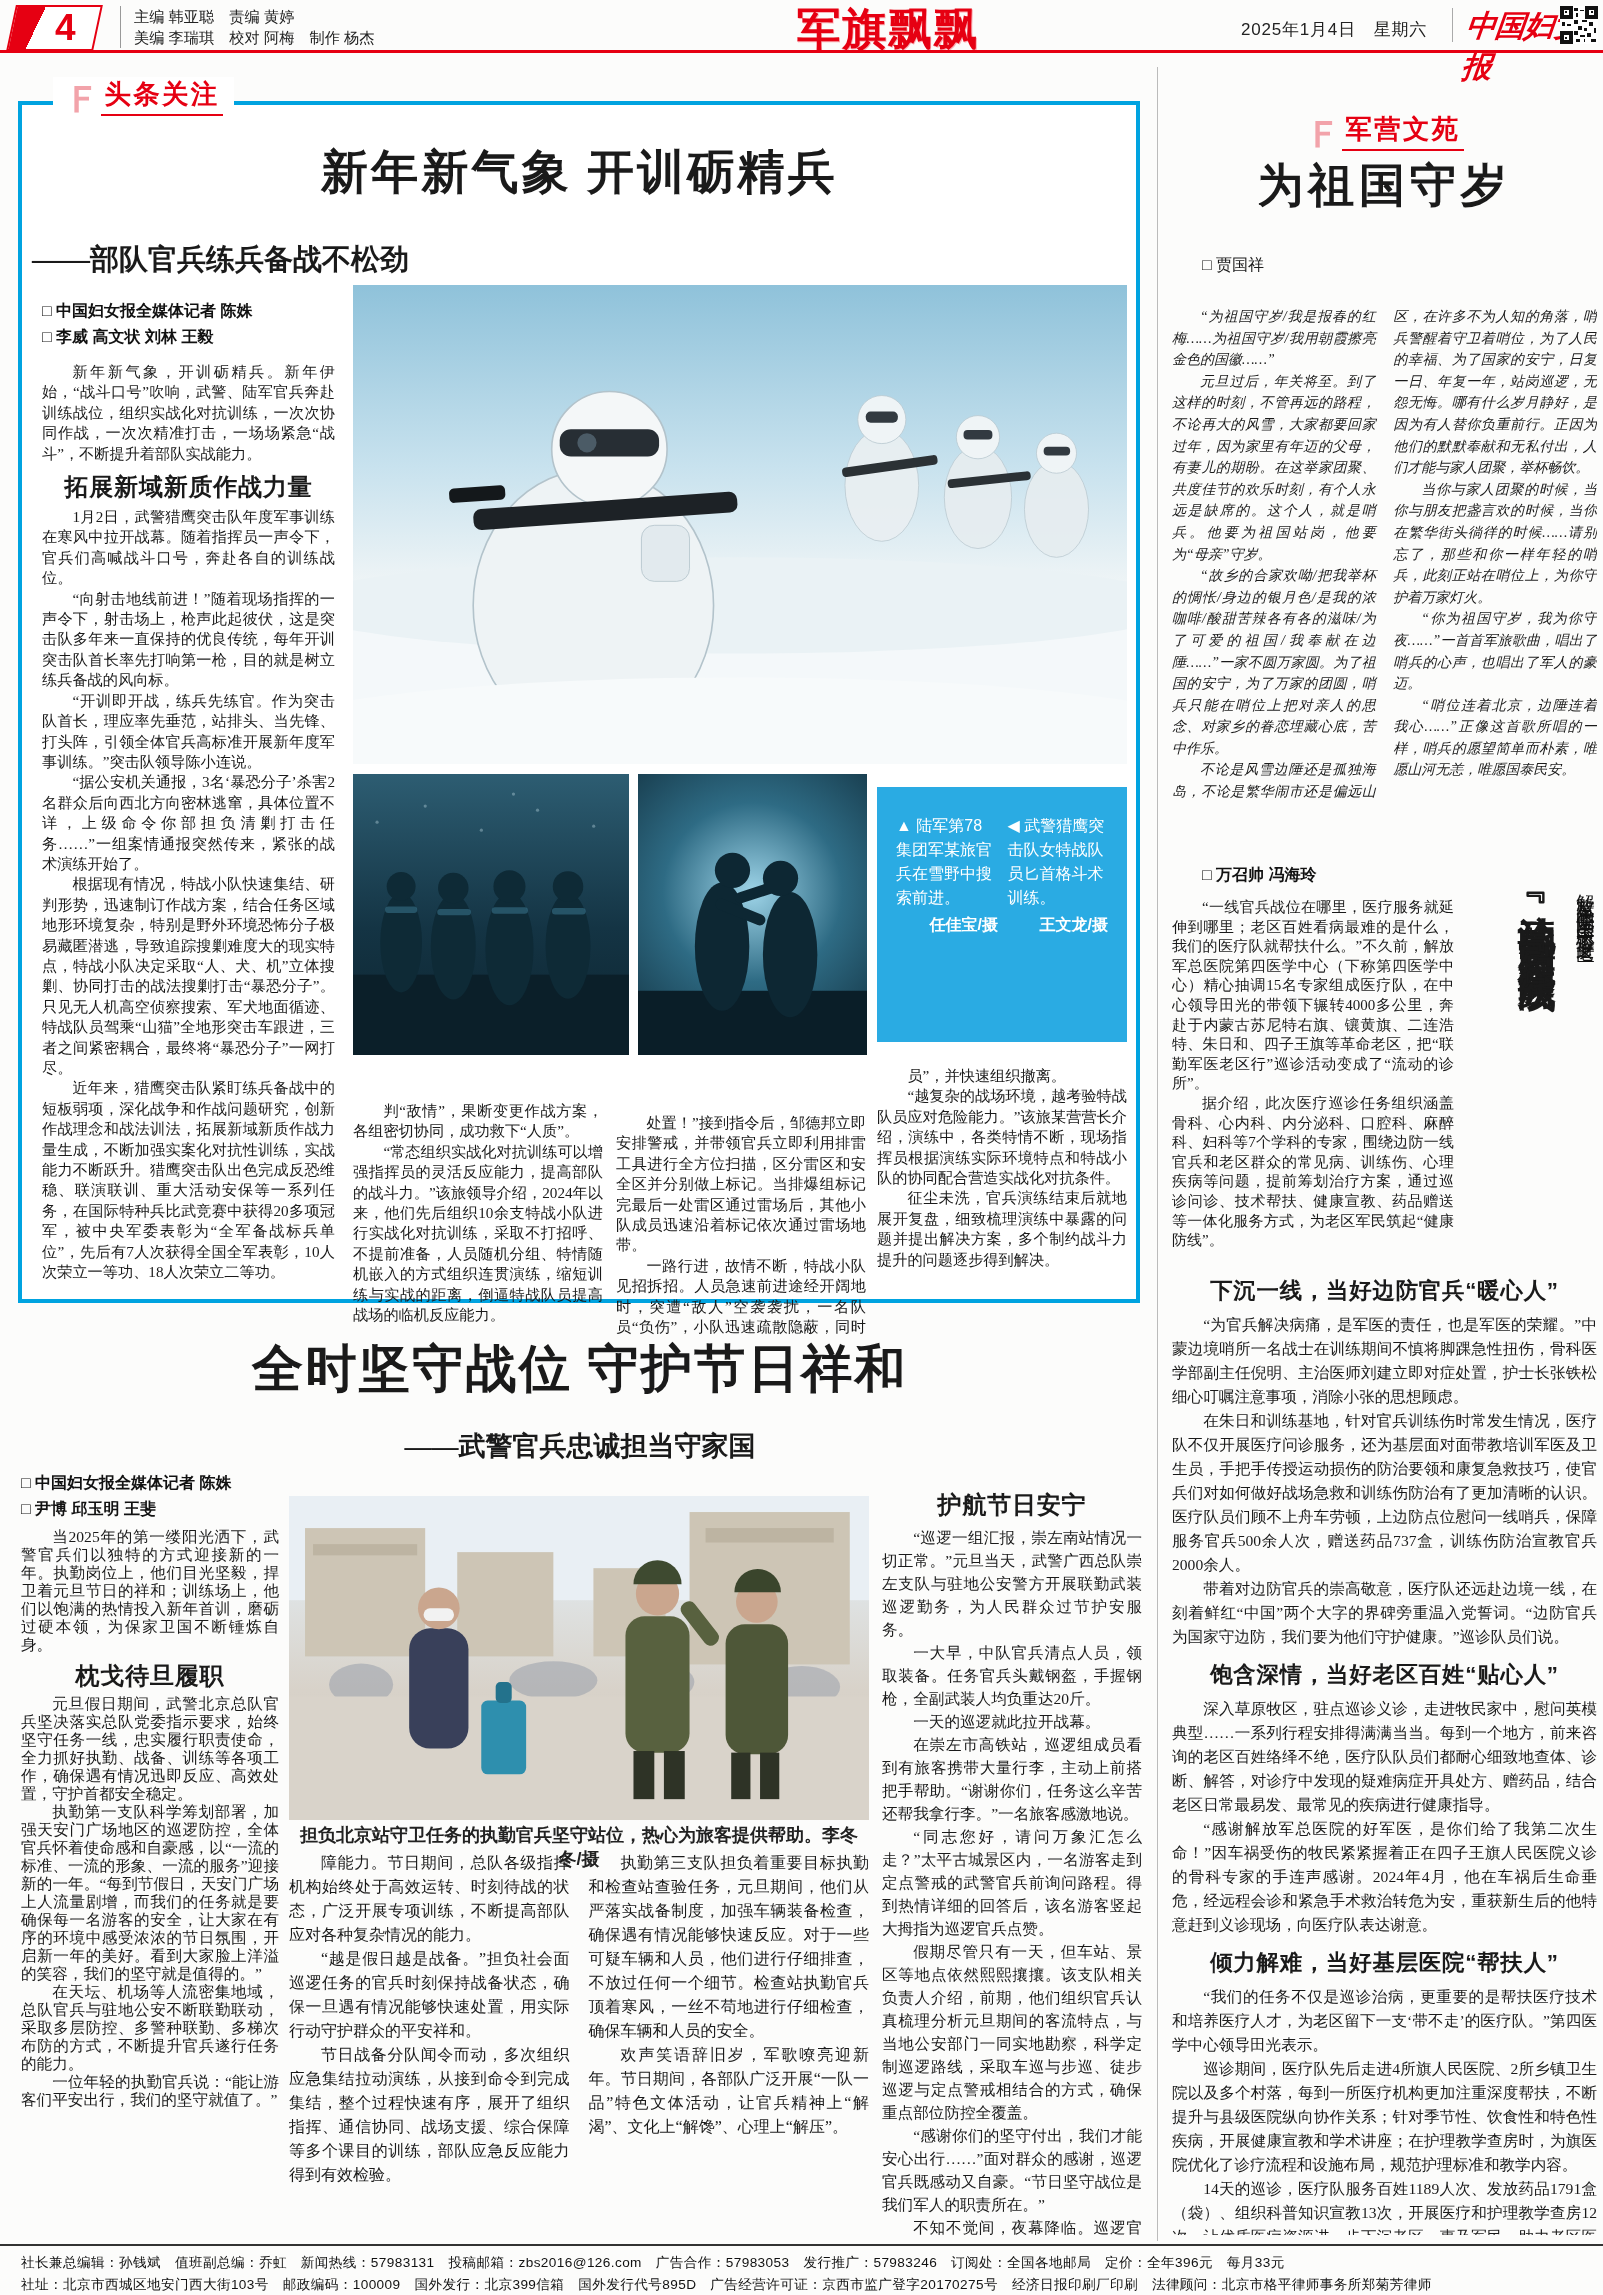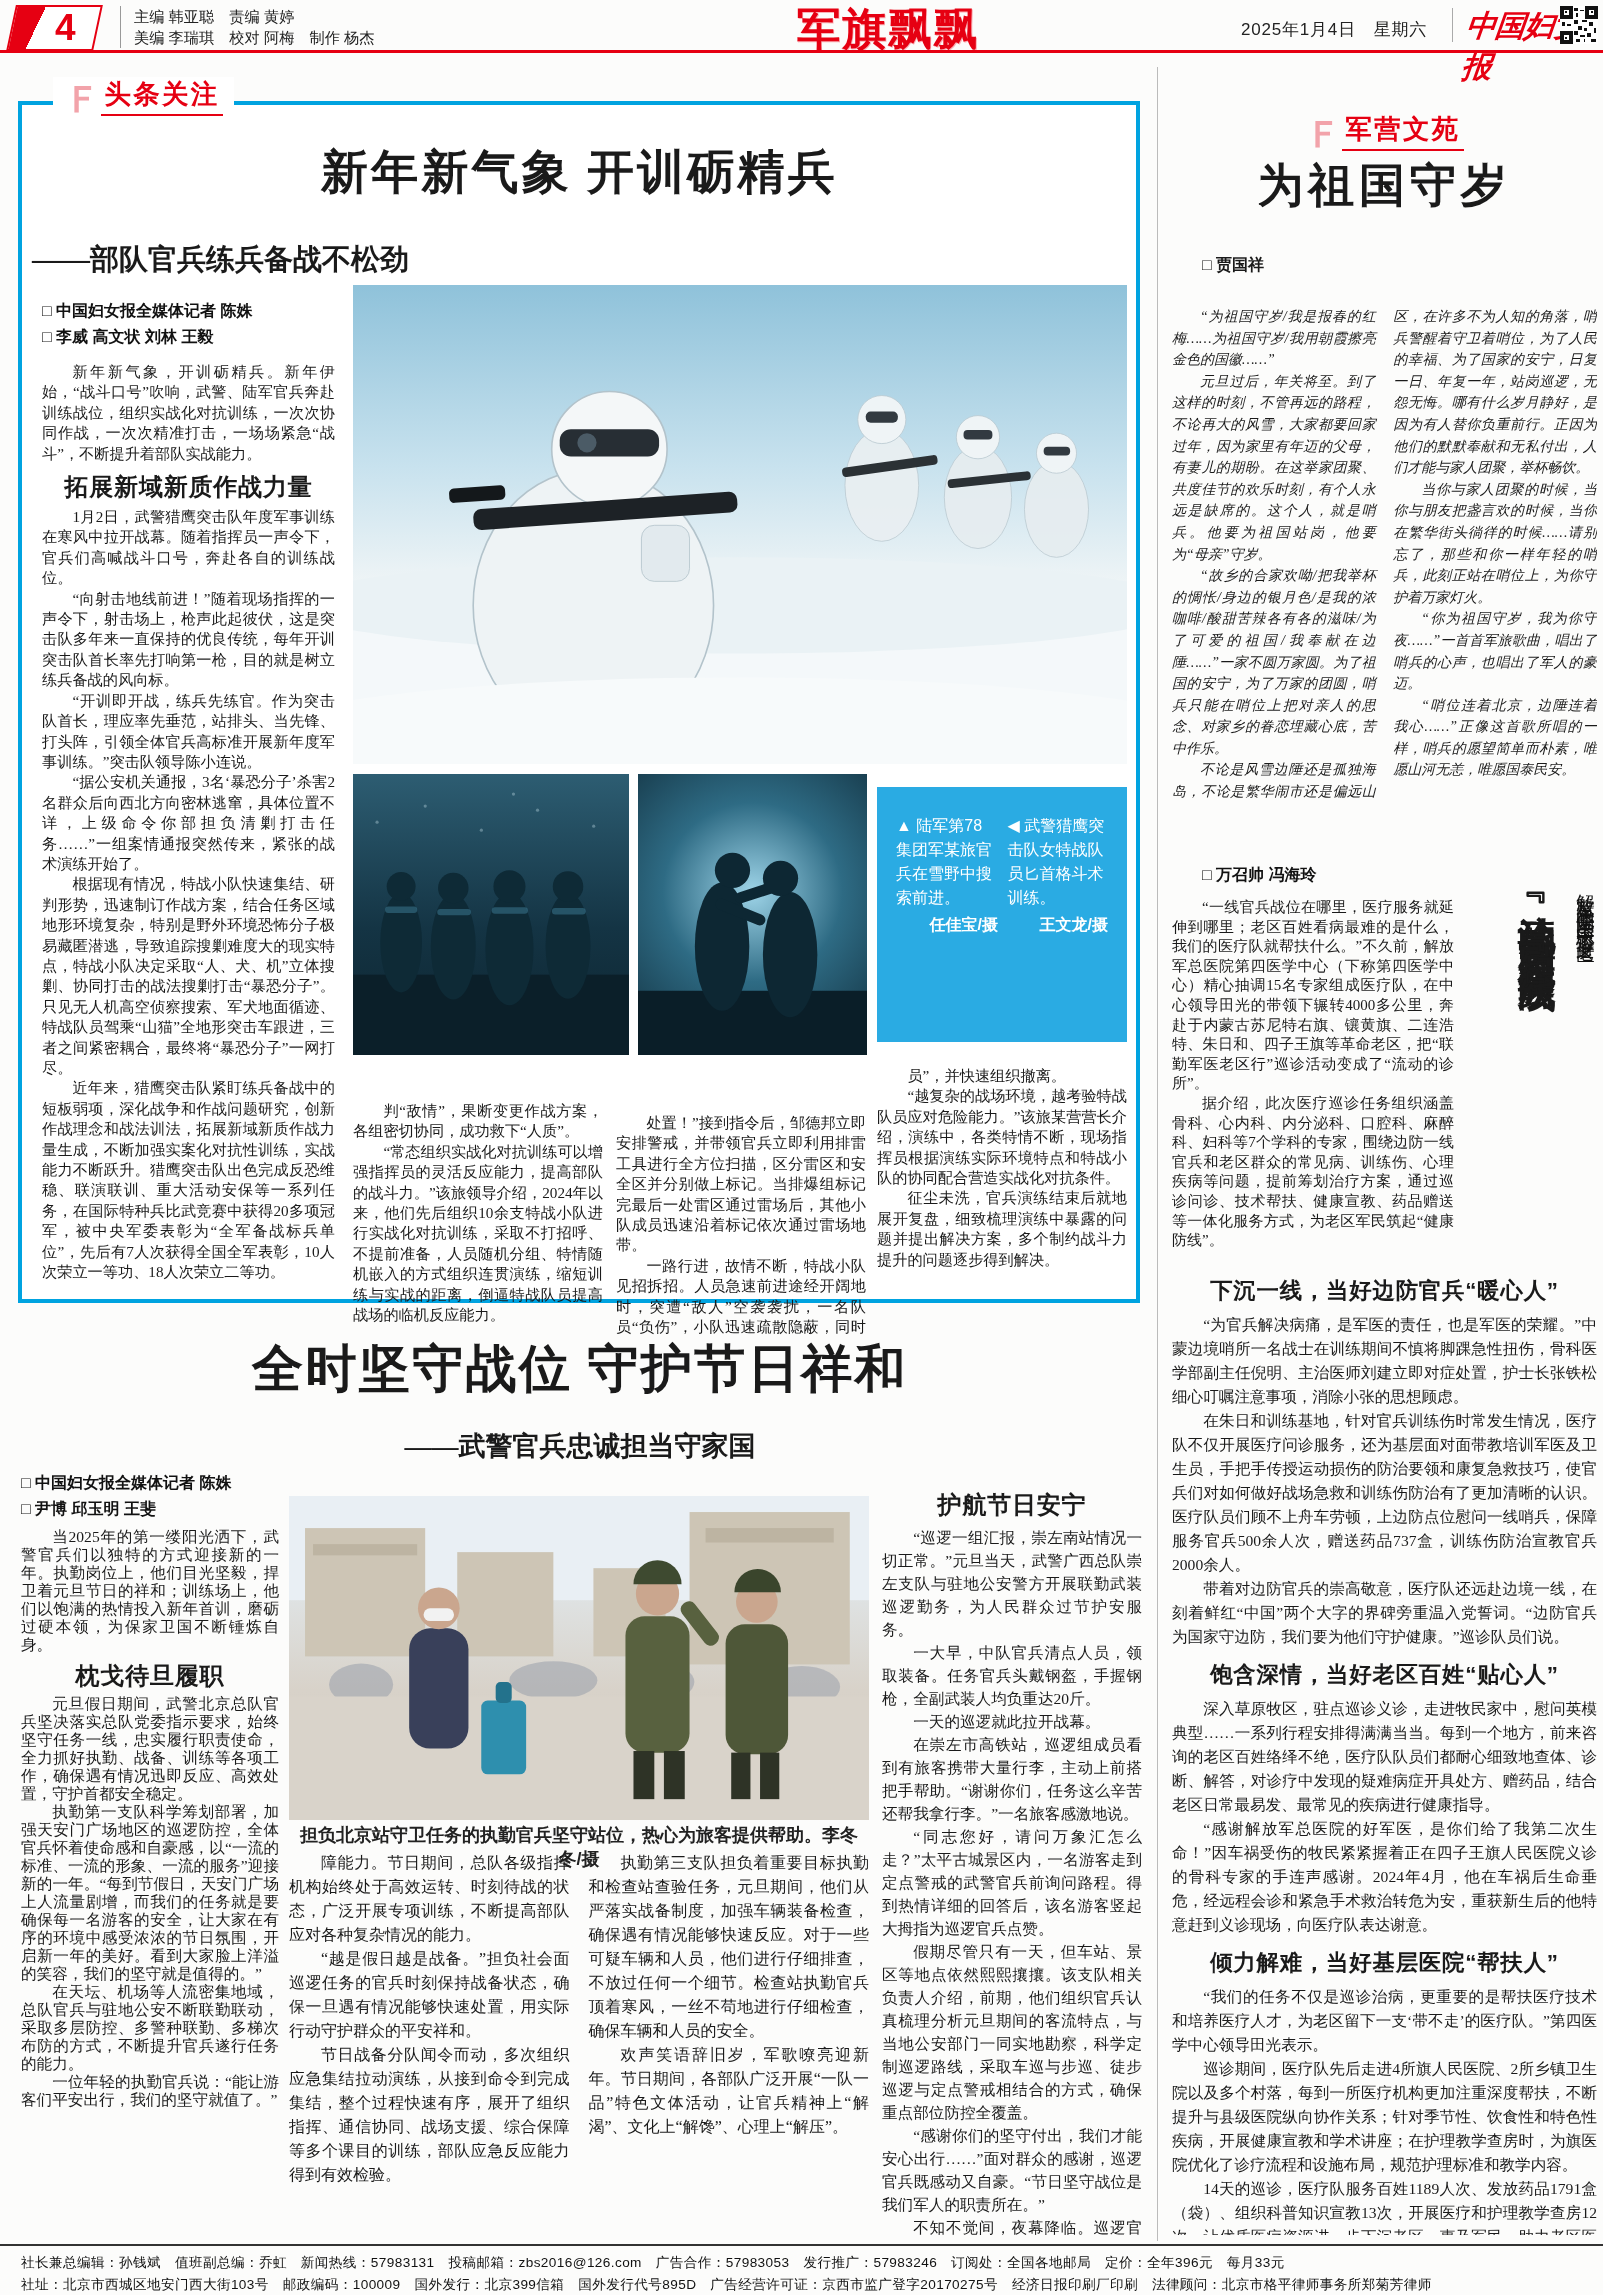--- a/index.html
+++ b/index.html
@@ -65,21 +65,21 @@
   .capbox{left:877px;top:787px;width:250px;height:255px;background:var(--capblue);
      color:#fff;padding:27px 19px;box-sizing:border-box;display:flex;flex-direction:row;justify-content:space-between;}
   .capbox .cap{font-size:16px;line-height:24px;}
   .capbox .credit{display:block;text-align:right;font-weight:bold;margin-top:3.2px;}
   .capdiv{height:0.8px;background:rgba(255,255,255,.85);margin:13px 4.8px;}
 
   
   .vdivider{left:1157px;top:67px;width:0.8px;height:2174px;background:#bbb;}
   .essaybadge{left:1172px;top:112px;width:425px;display:flex;justify-content:center;background:transparent;}
   .essaytitle{left:1172px;top:155px;width:425px;text-align:center;font-size:46px;letter-spacing:4.8px;}
-  .essayauthor{left:1202px;top:255px;font-size:16px;font-weight:bold;}
+  .essayauthor{left:1202px;top:255px;font-size:16px;font-weight:normal;}
   .essaycols{left:1172px;top:306px;width:425px;height:532px;overflow:hidden;
      column-count:2;column-gap:17.6px;font-size:14px;line-height:21.6px;font-style:italic;}
 
   
   .a3by{left:1202px;top:862px;}
   .a3left{left:1172px;top:898px;width:282px;height:349px;font-size:15px;line-height:19.6px;overflow:hidden;}
   .vtitlewrap{left:1460px;top:880px;width:138px;height:385px;writing-mode:vertical-rl;}
   .vkicker{font-family:"Liberation Sans","DejaVu Sans",sans-serif;font-size:18.4px;
      letter-spacing:3.2px;margin-left:13px;color:#111;}
   .vtitle{font-size:38px;font-weight:bold;letter-spacing:4px;line-height:1.25;}

